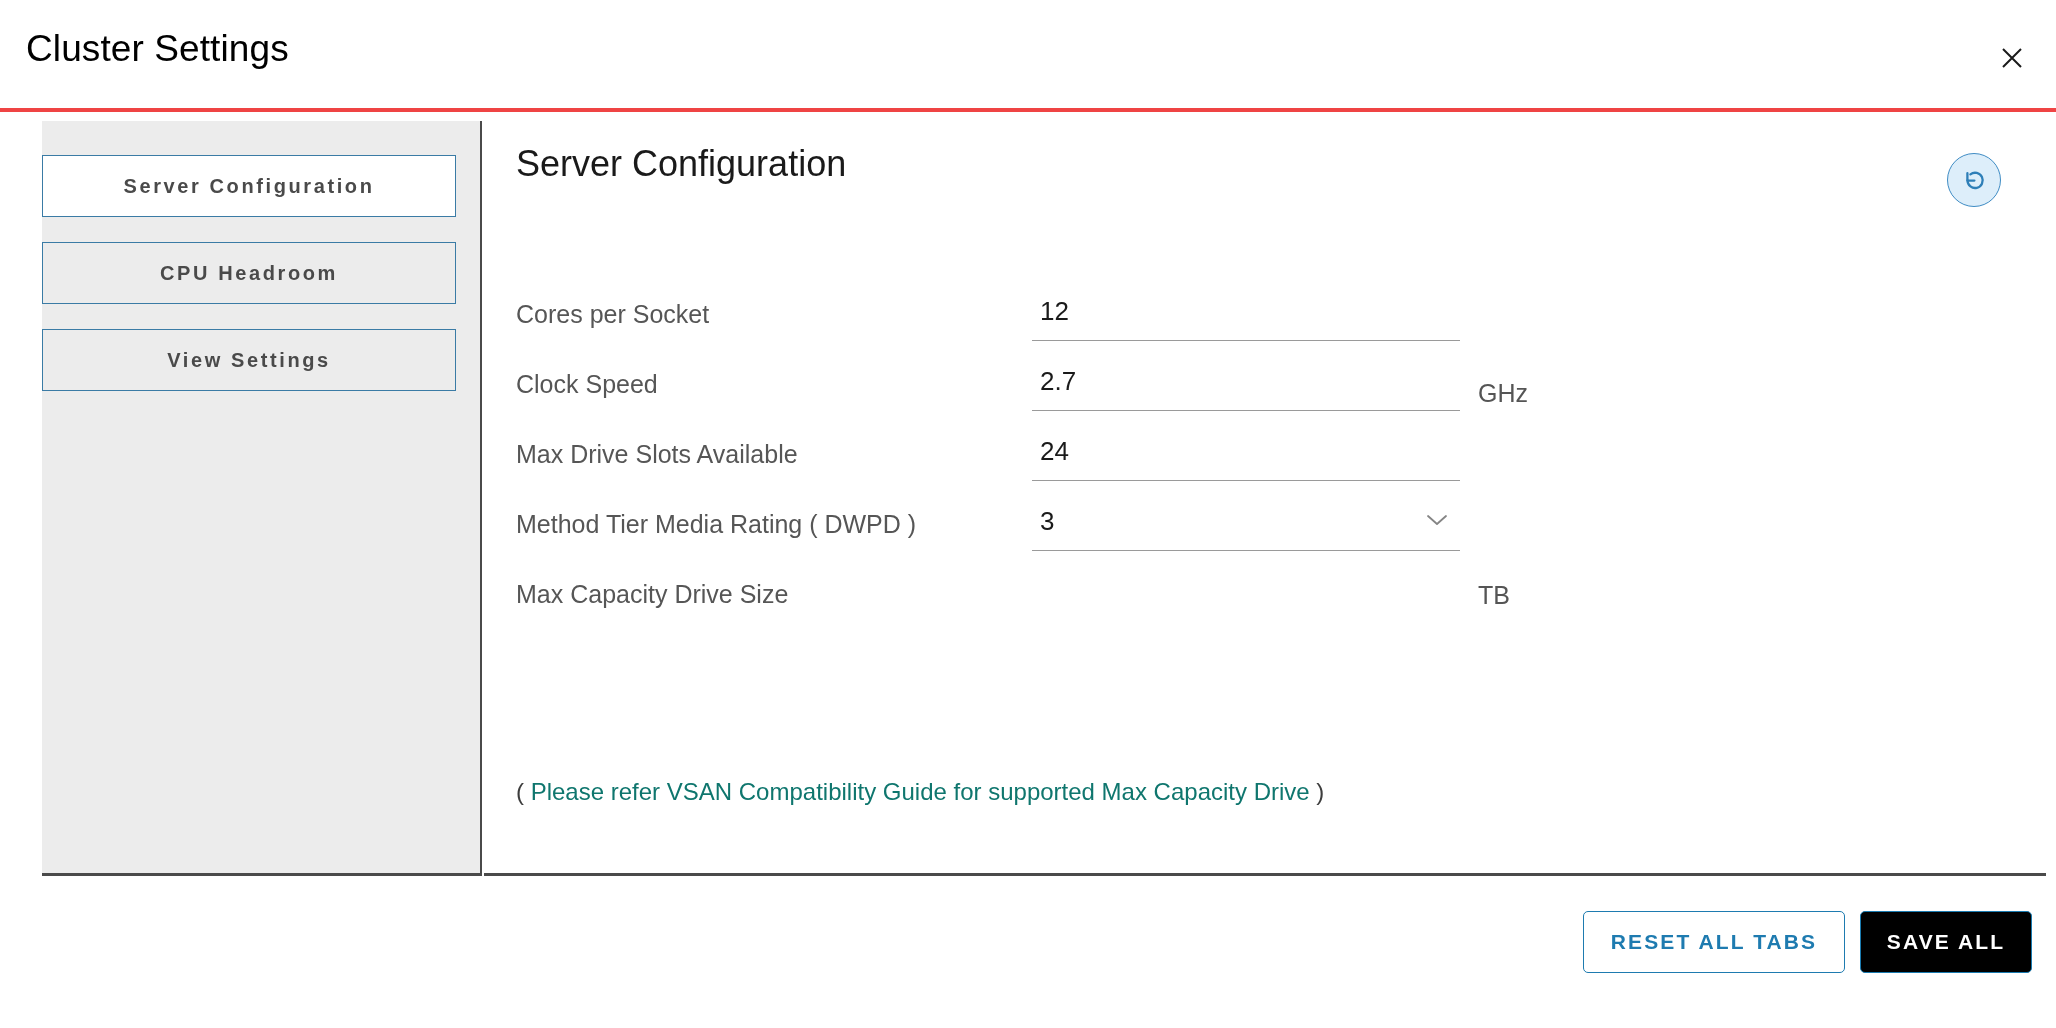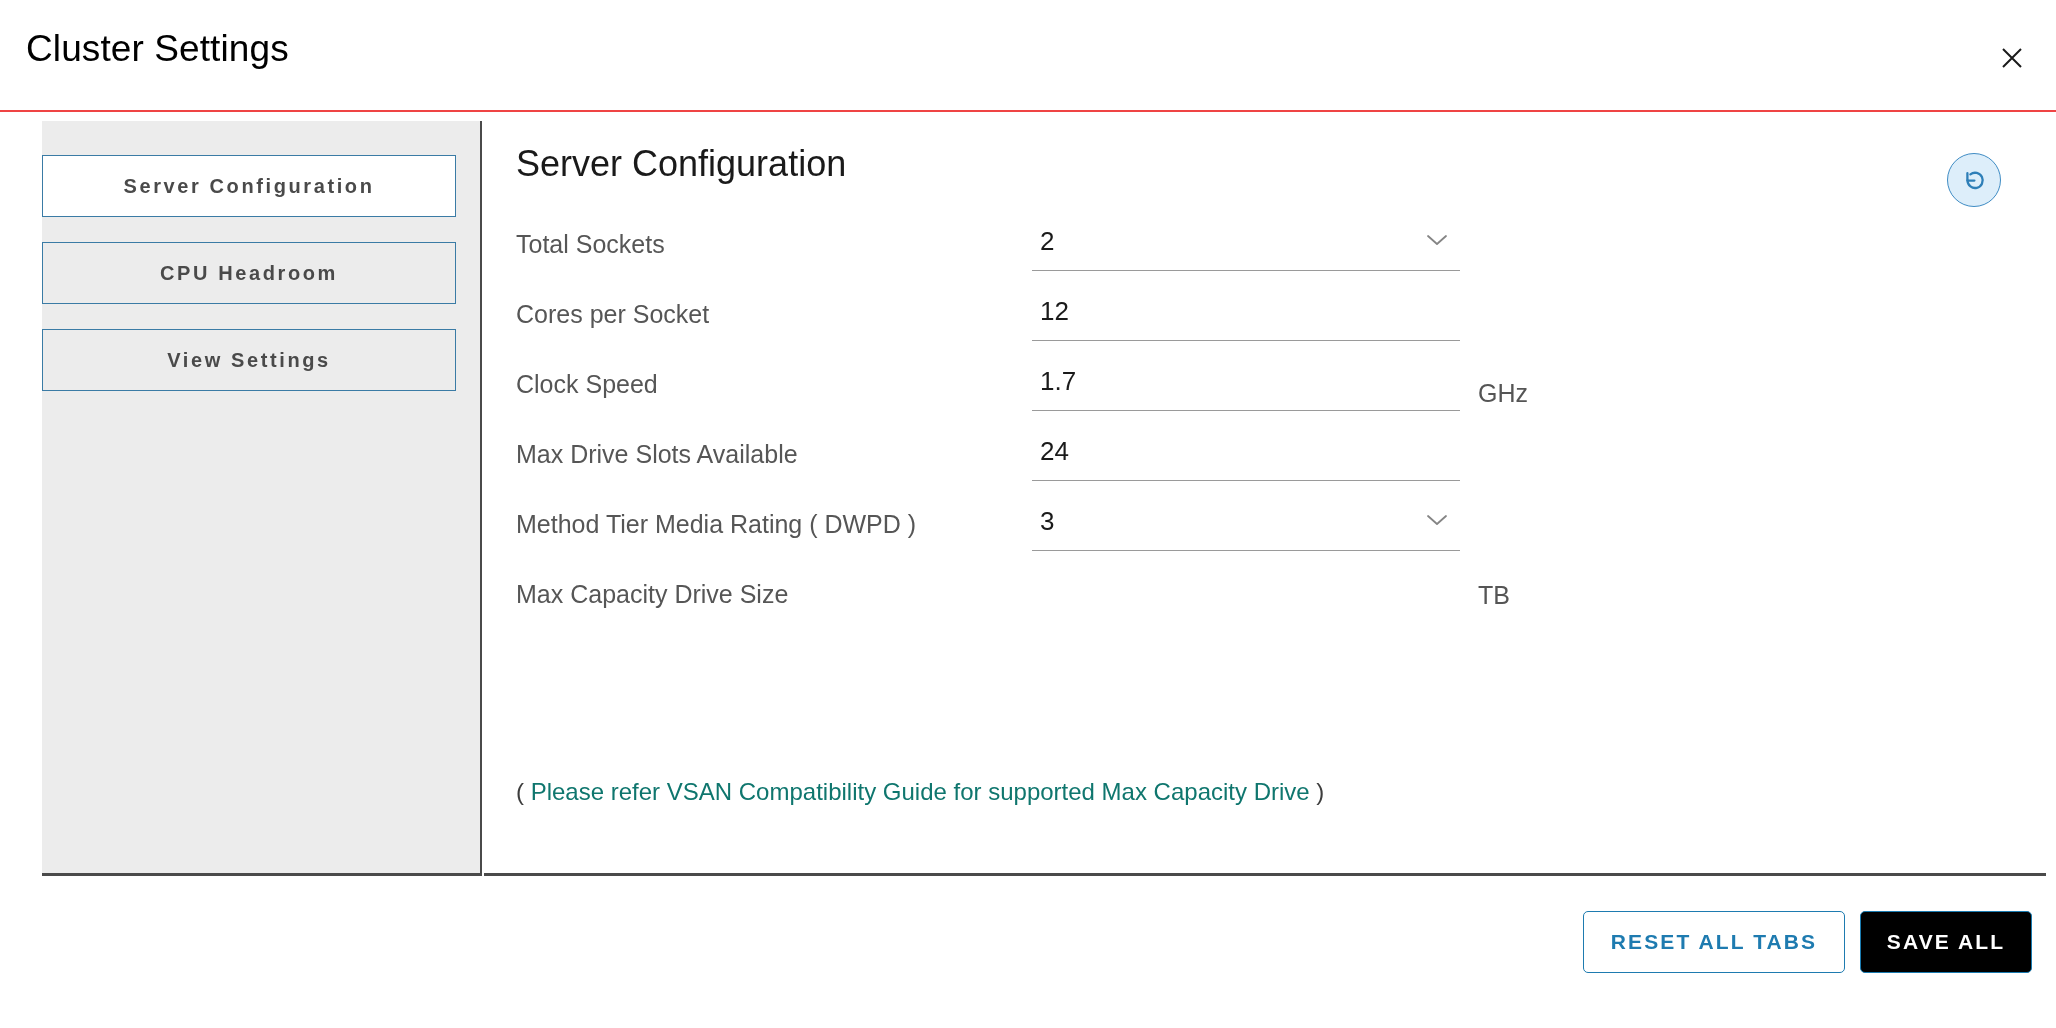--- a/index.html
+++ b/index.html
@@ -18,21 +18,21 @@
     height: 1028px;
     background: #ffffff;
   }
 
   
   .modal-header {
     position: absolute;
     left: 0; top: 0;
     width: 2056px;
     height: 112px;
-    border-bottom: 2px solid #ef4444;
+    border-bottom: 4px solid #ef4444;
     background: #ffffff;
     text-decoration: underline;
   }
   .modal-title {
     position: absolute;
     left: 26px; top: 28px;
     font-size: 37px;
     font-weight: 400;
     color: #000000;
     letter-spacing: 0.1px;
@@ -259,43 +259,32 @@
 
       <button class="reset-icon-btn">
         <span>
           <svg width="34" height="34" viewBox="0 0 34 34">
             <path d="M10.5 17.5 A 7.6 7.6 0 1 0 13.4 11.4" stroke="#2e7fb8" stroke-width="2.3" fill="none" stroke-linecap="round"></path>
             <path d="M10.4 10.2 L10.4 17.6 L17.4 17.6" stroke="#2e7fb8" stroke-width="2.3" fill="none" stroke-linecap="round" stroke-linejoin="round"></path>
           </svg>
         </span>
       </button>
 
-      <div class="form-row" style="top:102px;">
-        <div class="field-label">Total Sockets</div>
-        <div class="field-control" style="left:516px;">
-          <div class="field-value">2</div>
-          <span class="chevron">
-            <svg width="22" height="14" viewBox="0 0 22 14">
-              <path d="M2 3 L11 11 L20 3" stroke="#858585" stroke-width="1.8" fill="none" stroke-linecap="round" stroke-linejoin="round"></path>
-            </svg>
-          </span>
-        </div>
-      </div>
 
       <div class="form-row" style="top:172px;">
         <div class="field-label">Cores per Socket</div>
         <div class="field-control" style="left:516px;">
           <div class="field-value">12</div>
         </div>
       </div>
 
       <div class="form-row" style="top:242px;">
         <div class="field-label">Clock Speed</div>
         <div class="field-control" style="left:516px;">
-          <div class="field-value">1.7</div>
+          <div class="field-value">2.7</div>
         </div>
         <div class="unit-label" style="left:962px;margin-top:8px;">GHz</div>
       </div>
 
       <div class="form-row" style="top:312px;">
         <div class="field-label">Max Drive Slots Available</div>
         <div class="field-control" style="left:516px;">
           <div class="field-value">24</div>
         </div>
       </div>

